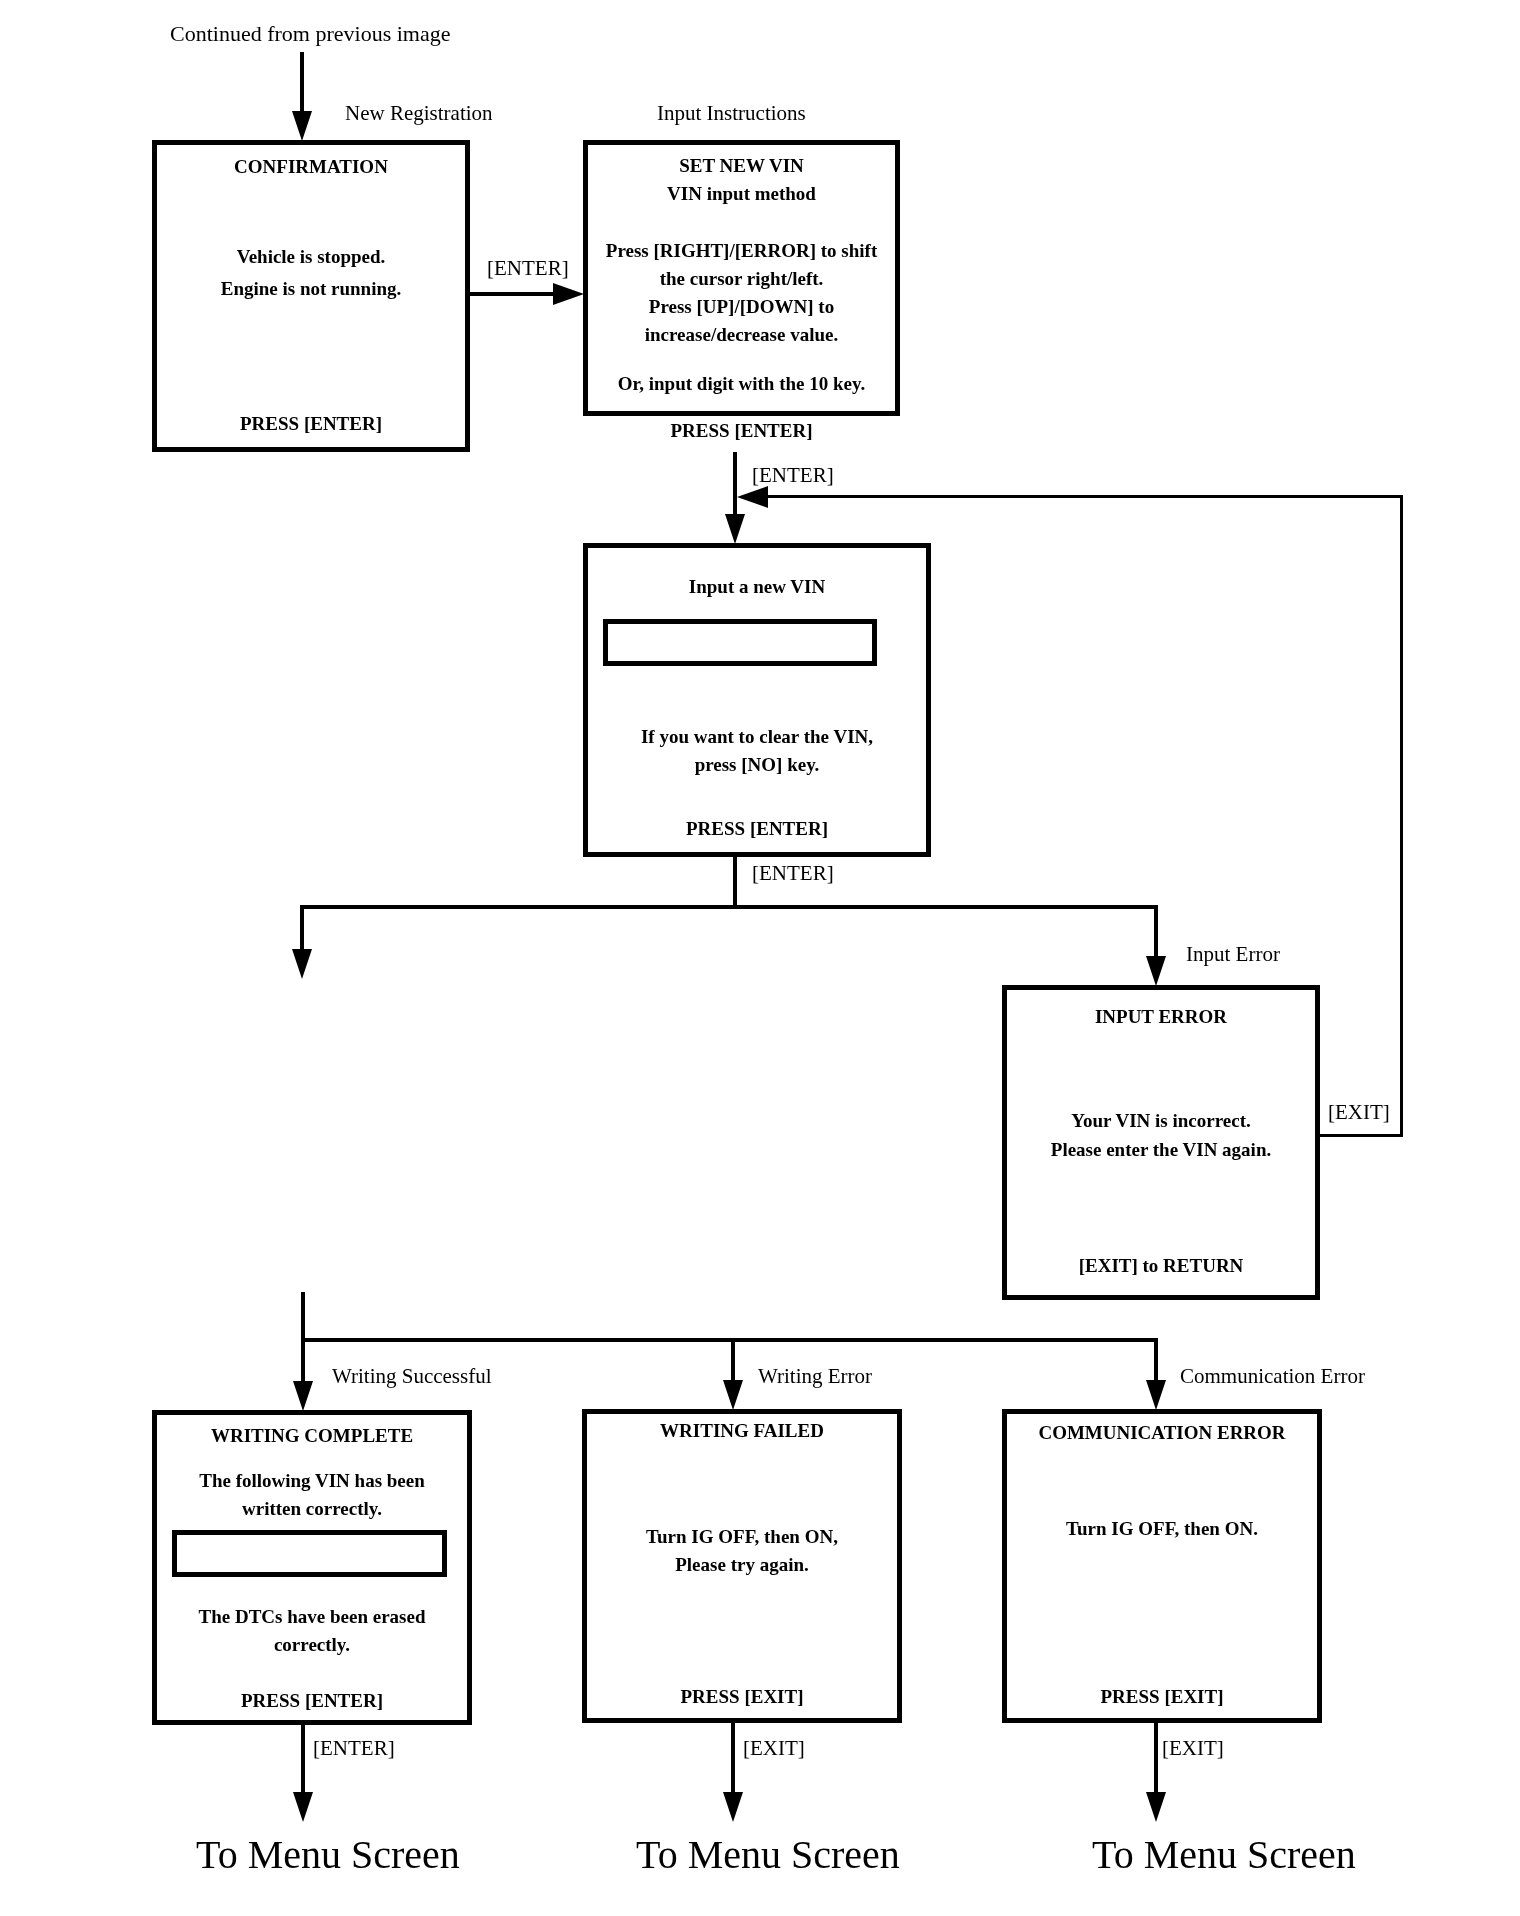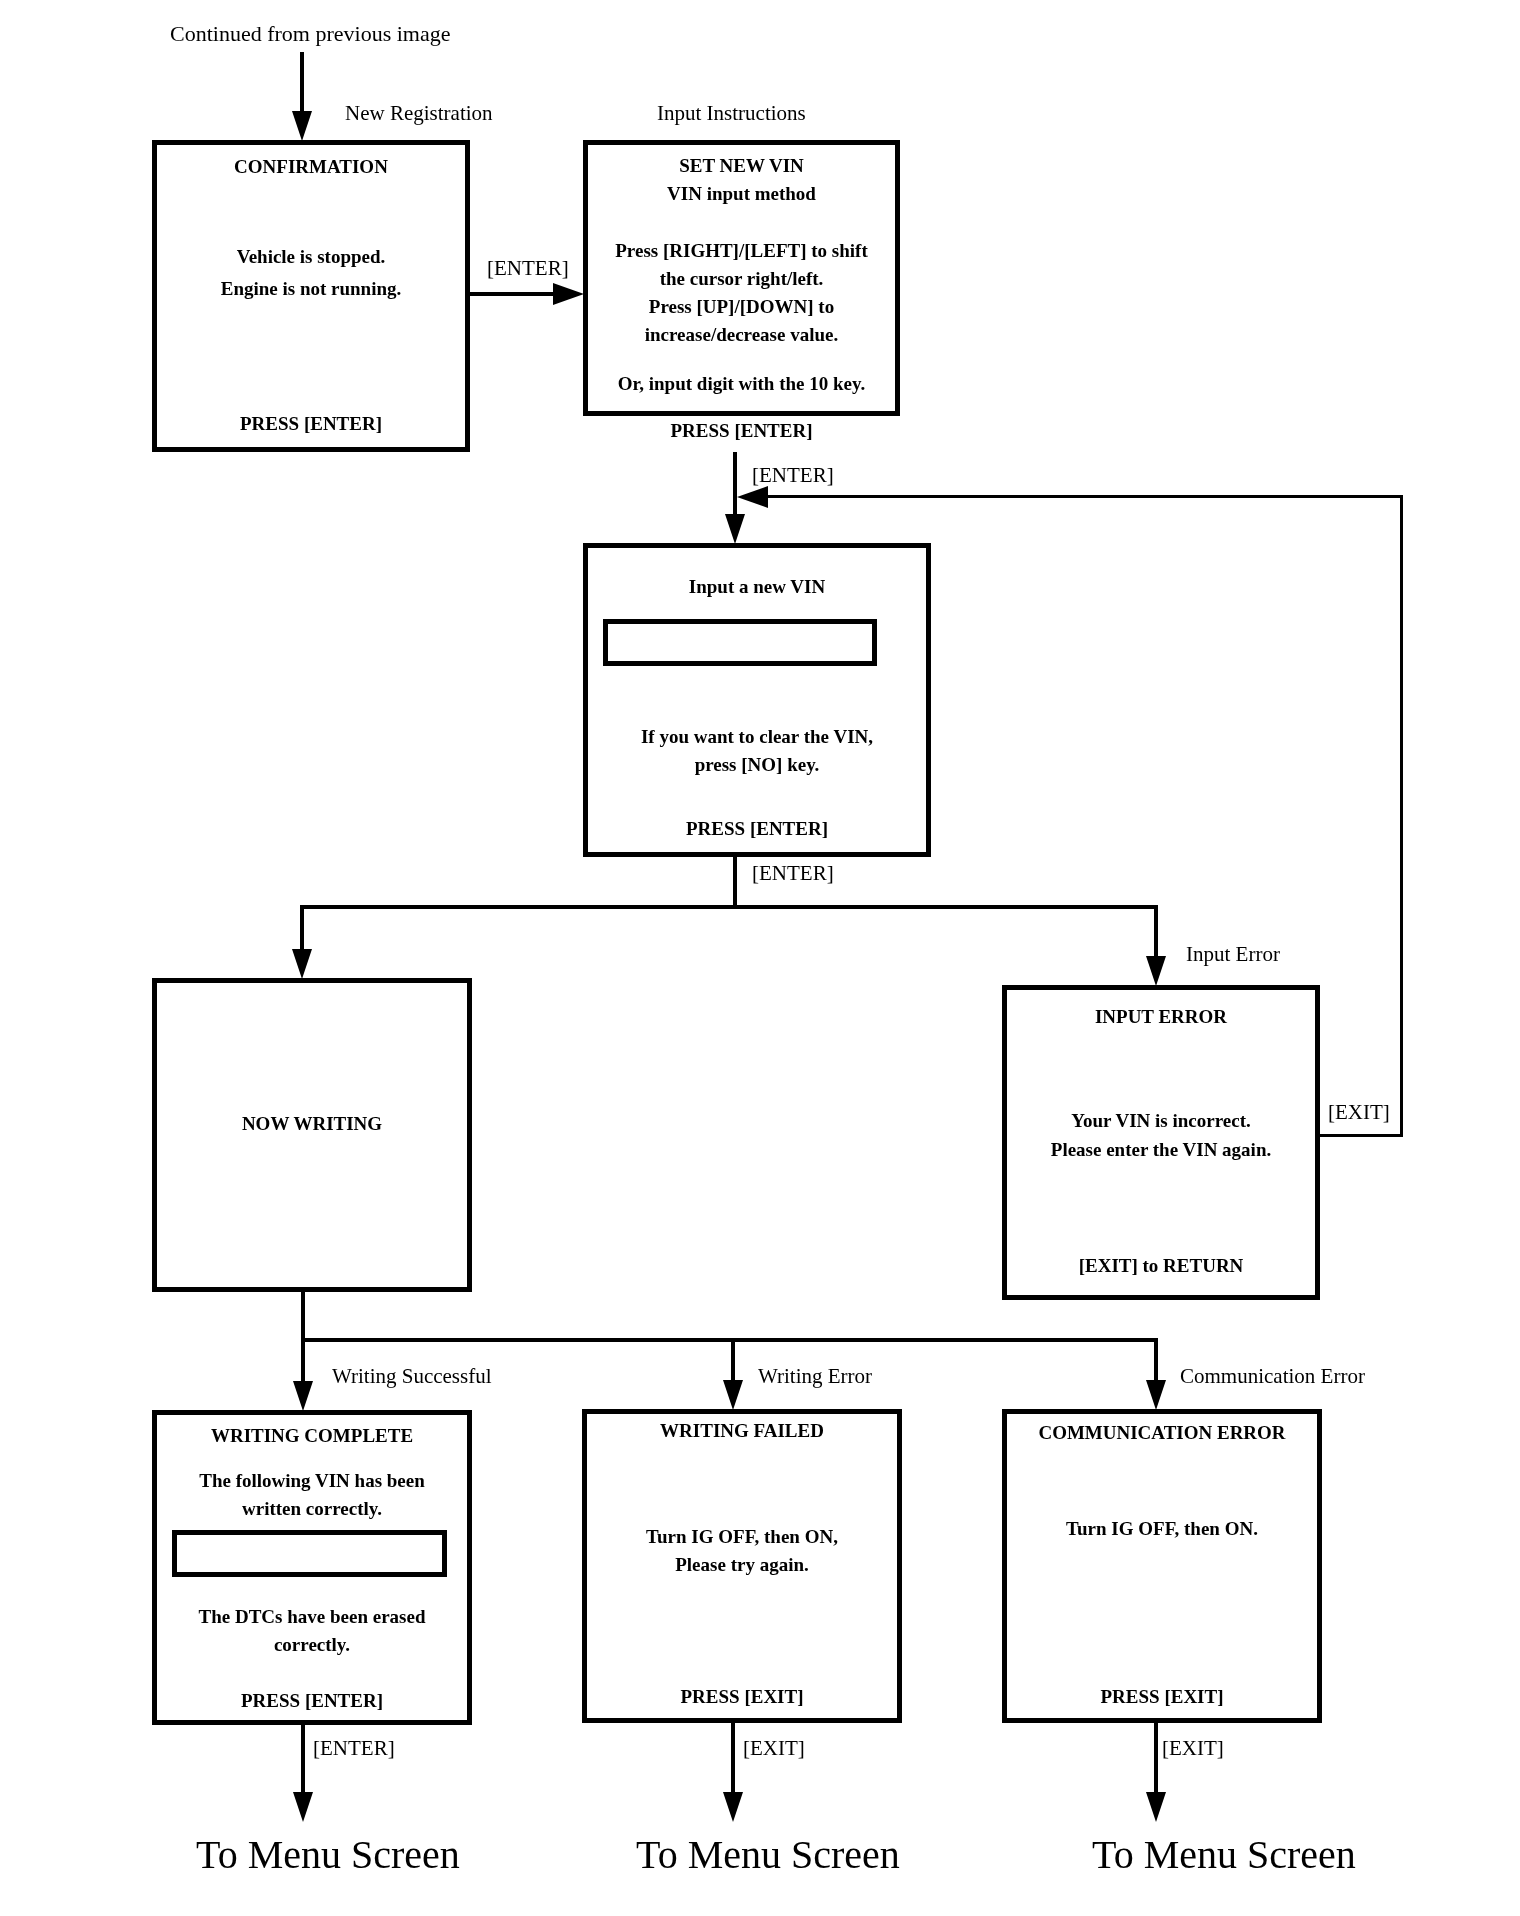--- a/index.html
+++ b/index.html
@@ -50,21 +50,21 @@
     <div class="bt" style="top:265px">PRESS [ENTER]</div>
   </section>
 
   <div class="lbl" style="left:487px;top:256px">[ENTER]</div>
   <div class="ln" style="left:470px;top:292px;width:86px;height:4px"></div>
   <div class="ah ah-right" style="left:553px;top:283px"></div>
 
   <section class="node" style="left:583px;top:140px;width:317px;height:276px">
     <div class="bt" style="top:7px">SET NEW VIN</div>
     <div class="bt" style="top:35px">VIN input method</div>
-    <div class="bt" style="top:92px">Press [RIGHT]/[LEFT] to shift</div>
+    <div class="bt" style="top:92px">Press [RIGHT]/[ERROR] to shift</div>
     <div class="bt" style="top:120px">the cursor right/left.</div>
     <div class="bt" style="top:148px">Press [UP]/[DOWN] to</div>
     <div class="bt" style="top:176px">increase/decrease value.</div>
     <div class="bt" style="top:225px">Or, input digit with the 10 key.</div>
     <div class="bt" style="top:272px">PRESS [ENTER]</div>
   </section>
 
   <div class="ln" style="left:733px;top:452px;width:4px;height:64px"></div>
   <div class="lbl" style="left:752px;top:463px">[ENTER]</div>
   <div class="ah ah-down" style="left:725px;top:514px"></div>
@@ -82,23 +82,20 @@
 
   <div class="ln" style="left:733px;top:857px;width:4px;height:52px"></div>
   <div class="lbl" style="left:752px;top:861px">[ENTER]</div>
   <div class="ln" style="left:300px;top:905px;width:858px;height:4px"></div>
   <div class="ln" style="left:300px;top:905px;width:4px;height:45px"></div>
   <div class="ah ah-down" style="left:292px;top:949px"></div>
   <div class="ln" style="left:1154px;top:905px;width:4px;height:52px"></div>
   <div class="ah ah-down" style="left:1146px;top:956px"></div>
   <div class="lbl" style="left:1186px;top:942px">Input Error</div>
 
-  <section class="node" style="left:152px;top:978px;width:320px;height:314px">
-    <div class="bt" style="top:127px">NOW WRITING</div>
-  </section>
 
   <section class="node" style="left:1002px;top:985px;width:318px;height:315px">
     <div class="bt" style="top:13px">INPUT ERROR</div>
     <div class="bt" style="top:117px">Your VIN is incorrect.</div>
     <div class="bt" style="top:146px">Please enter the VIN again.</div>
     <div class="bt" style="top:262px">[EXIT] to RETURN</div>
   </section>
 
   <div class="lbl" style="left:1328px;top:1100px">[EXIT]</div>
   <div class="ln" style="left:1320px;top:1134px;width:83px;height:3px"></div>

